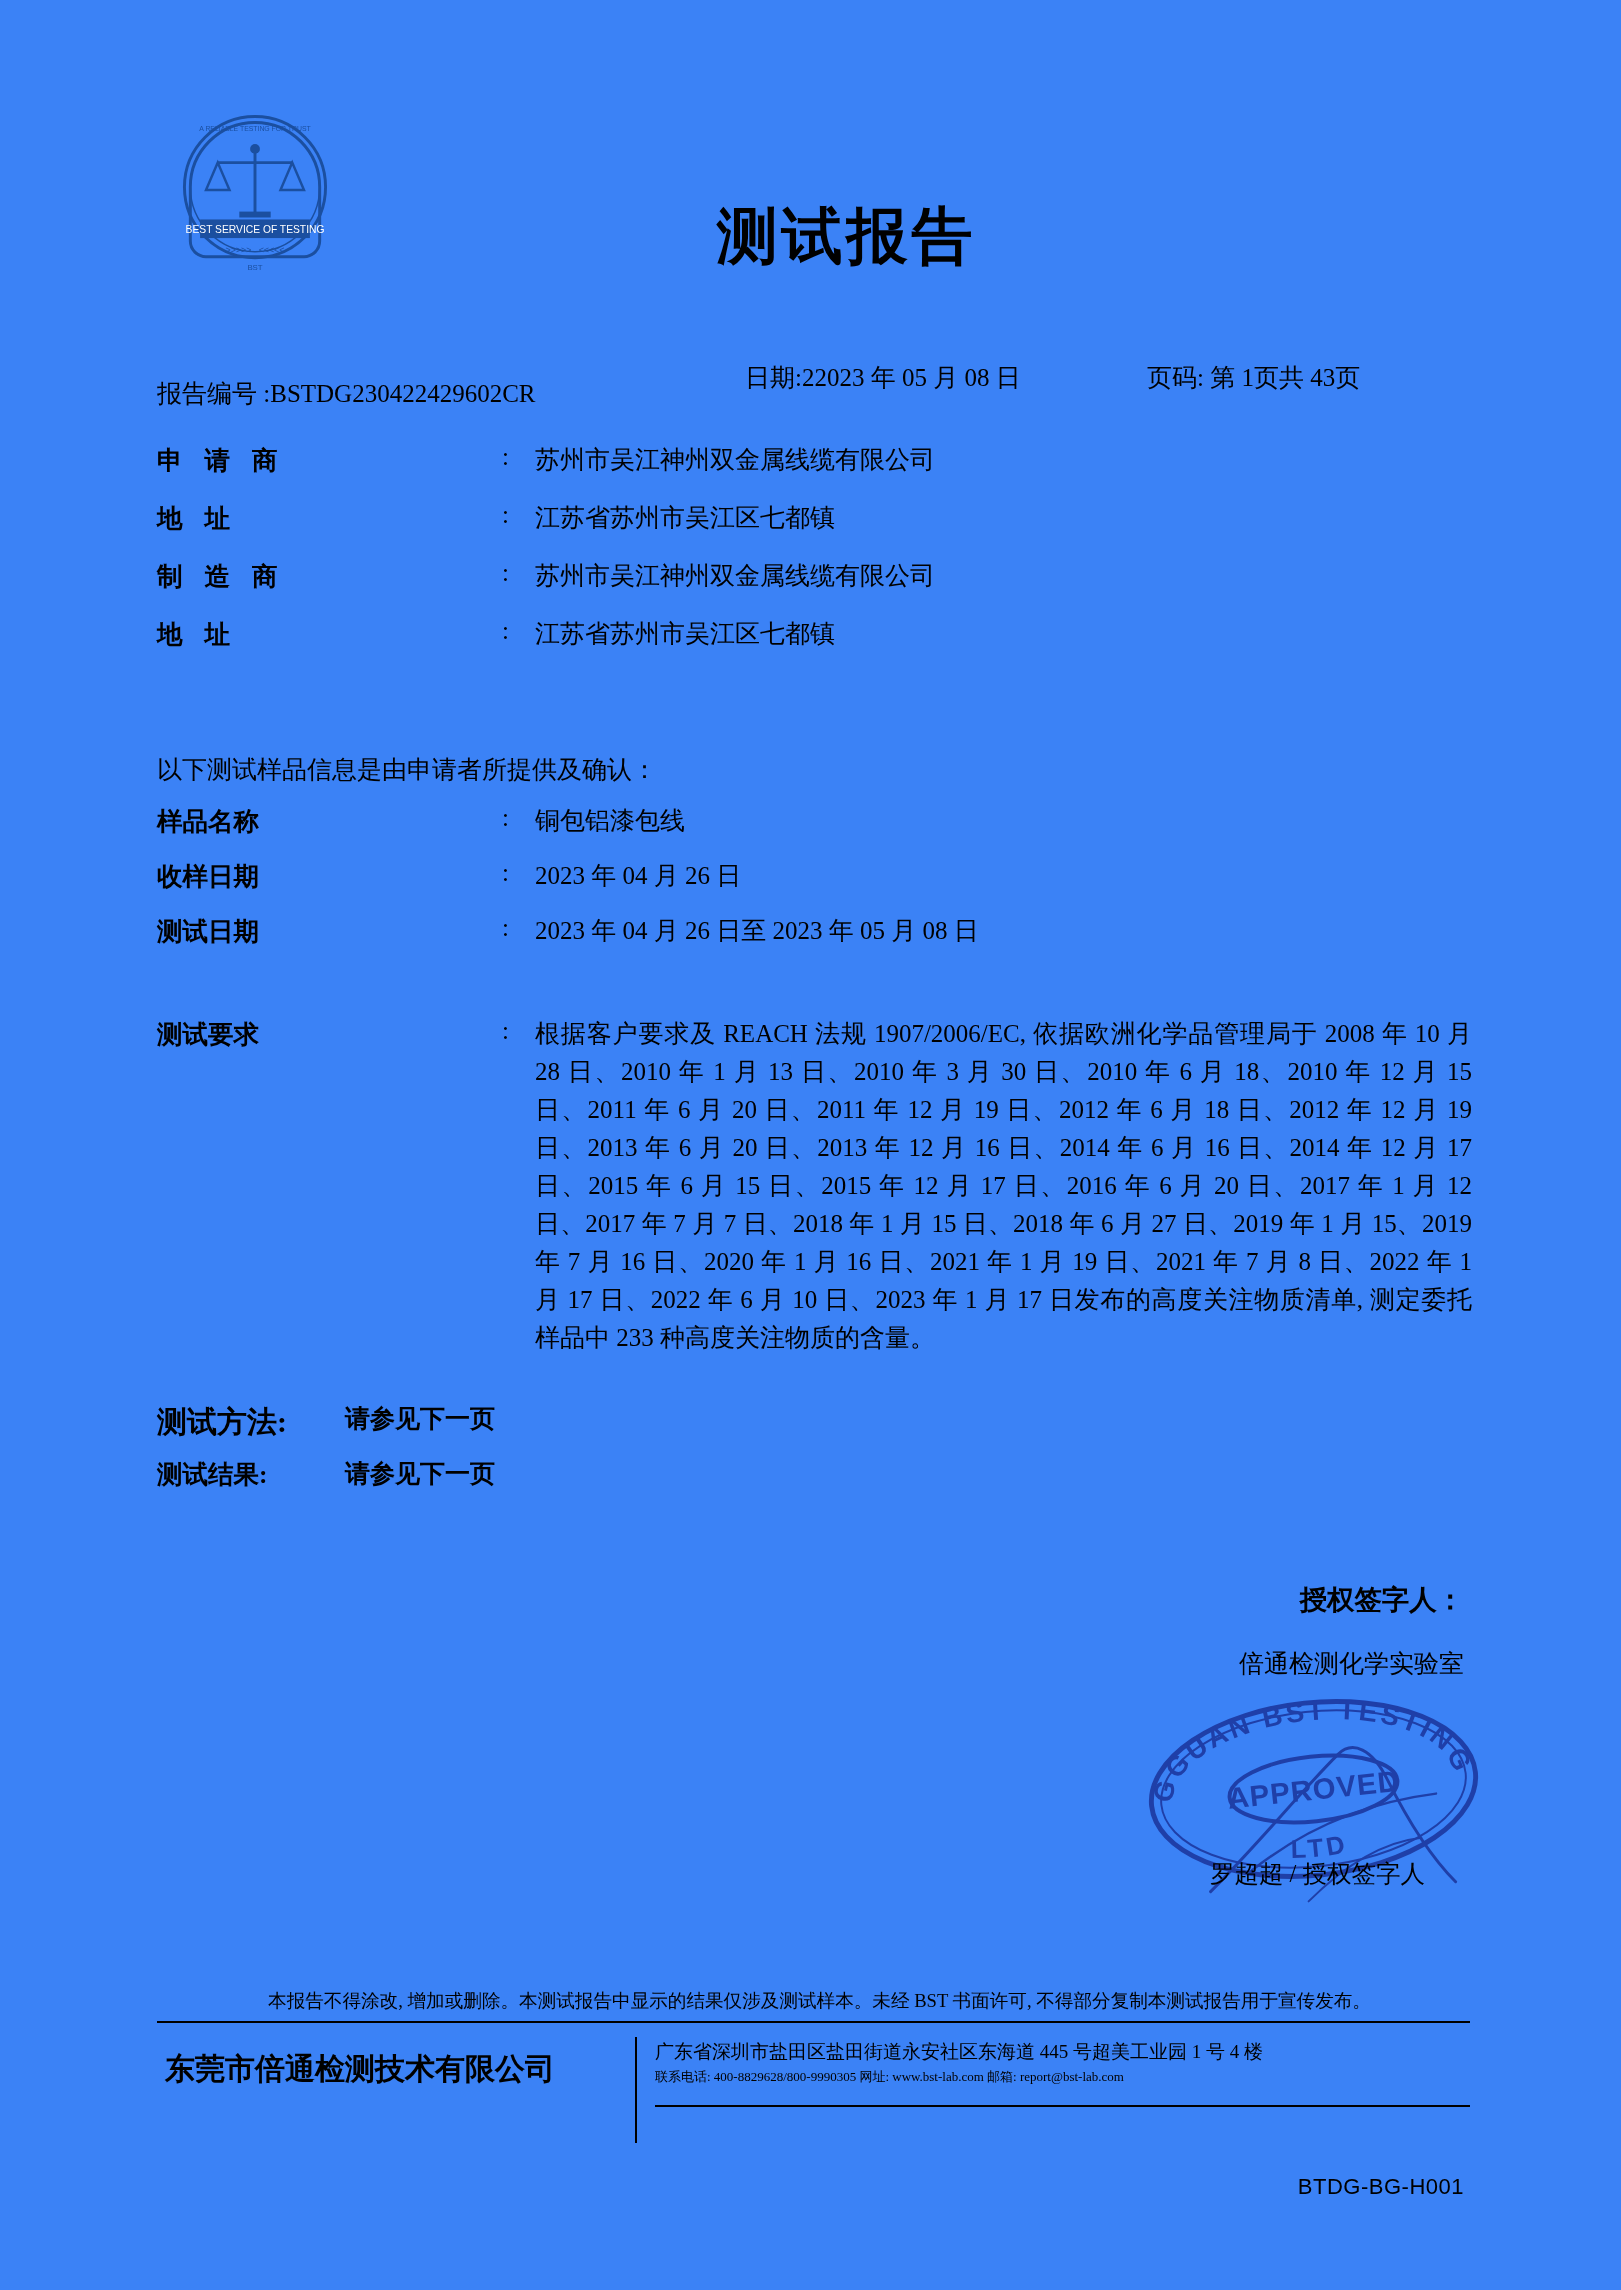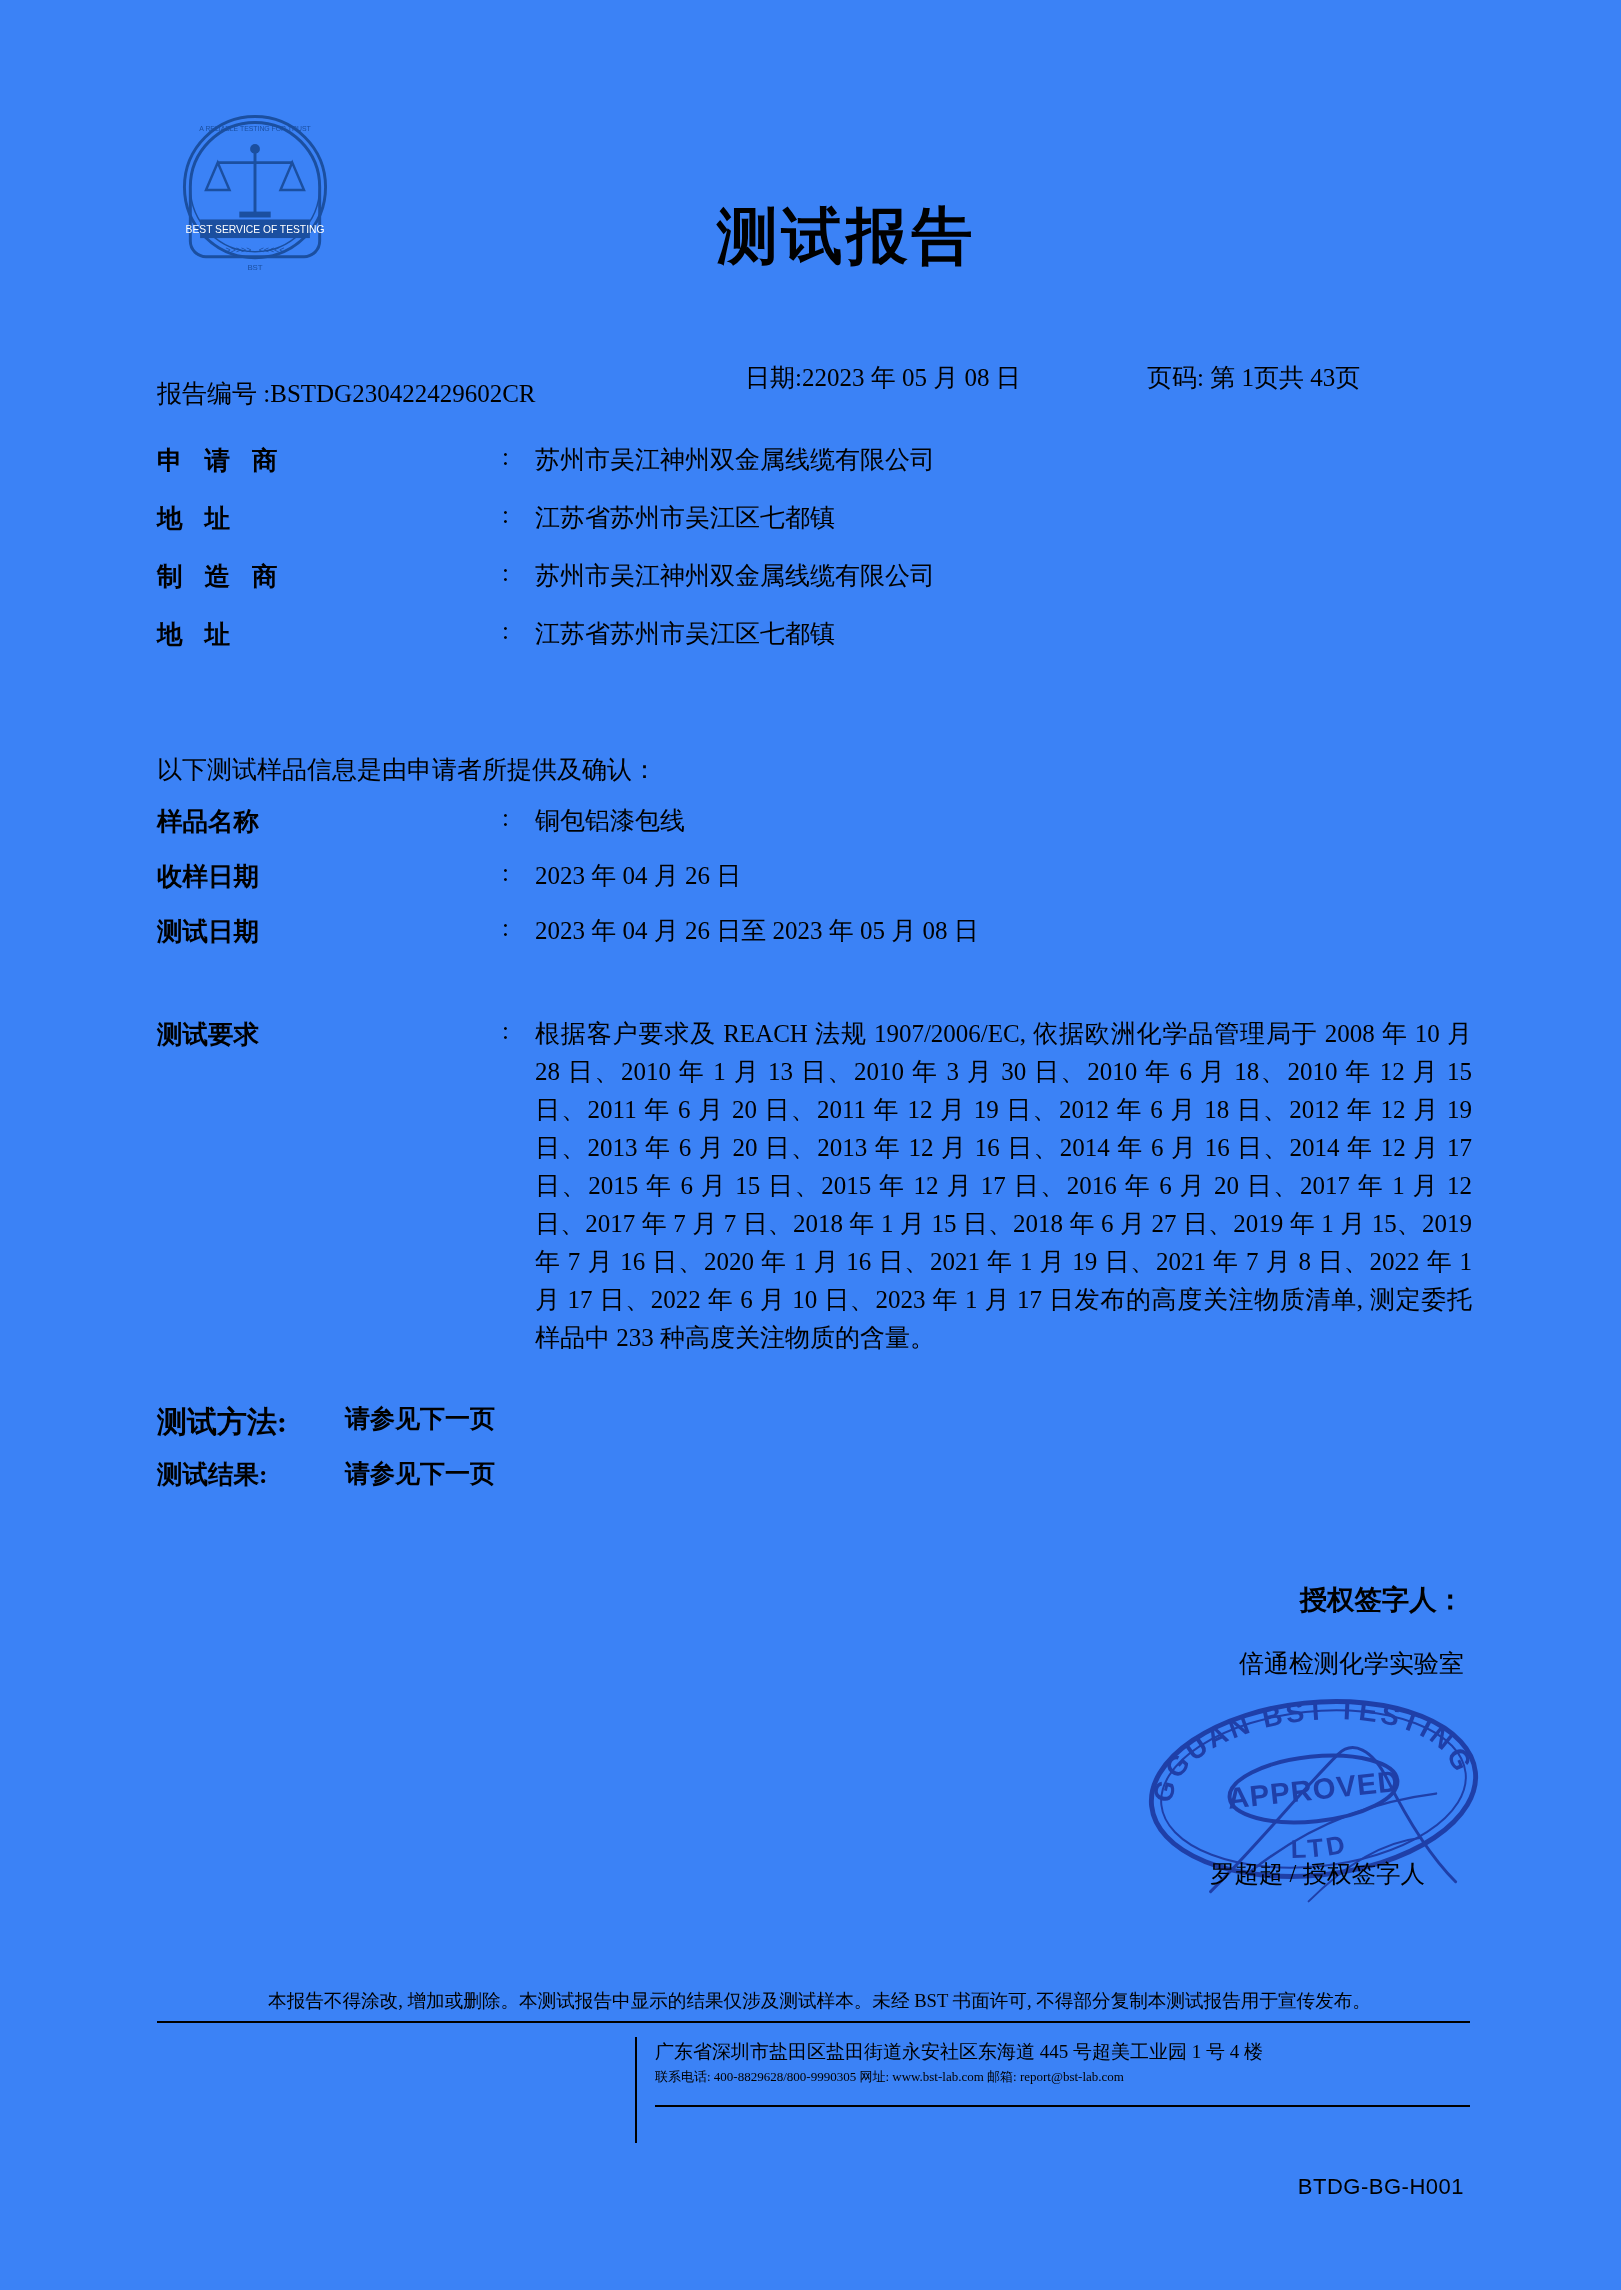--- a/index.html
+++ b/index.html
@@ -389,20 +389,21 @@
       <path d="M20 170 C70 120, 110 70, 150 30 C165 15, 185 25, 200 55 C215 85, 240 130, 270 160" fill="none" stroke="#1f3fa8" stroke-width="3" stroke-linecap="round"></path>
       <path d="M60 150 C110 110, 170 80, 250 70" fill="none" stroke="#1f3fa8" stroke-width="2.5" stroke-linecap="round"></path>
       <path d="M120 180 C150 150, 190 120, 235 115" fill="none" stroke="#1f3fa8" stroke-width="2" stroke-linecap="round"></path>
     </svg>
   </div>
 
   <div class="sign-name">罗超超 / 授权签字人</div>
 
   <div class="footer-note">本报告不得涂改, 增加或删除。本测试报告中显示的结果仅涉及测试样本。未经 BST 书面许可, 不得部分复制本测试报告用于宣传发布。</div>
   <div class="footer-rule"></div>
+  <div class="footer-company">东莞市倍通检测技术有限公司</div>
   <div class="footer-vrule"></div>
   <div class="footer-addr">广东省深圳市盐田区盐田街道永安社区东海道 445 号超美工业园 1 号 4 楼</div>
   <div class="footer-contact">联系电话: 400-8829628/800-9990305 网址: www.bst-lab.com 邮箱: report@bst-lab.com</div>
   <div class="footer-rule2"></div>
   <div class="footer-code">BTDG-BG-H001</div>
 
 </div>
 
 
 </body></html>

